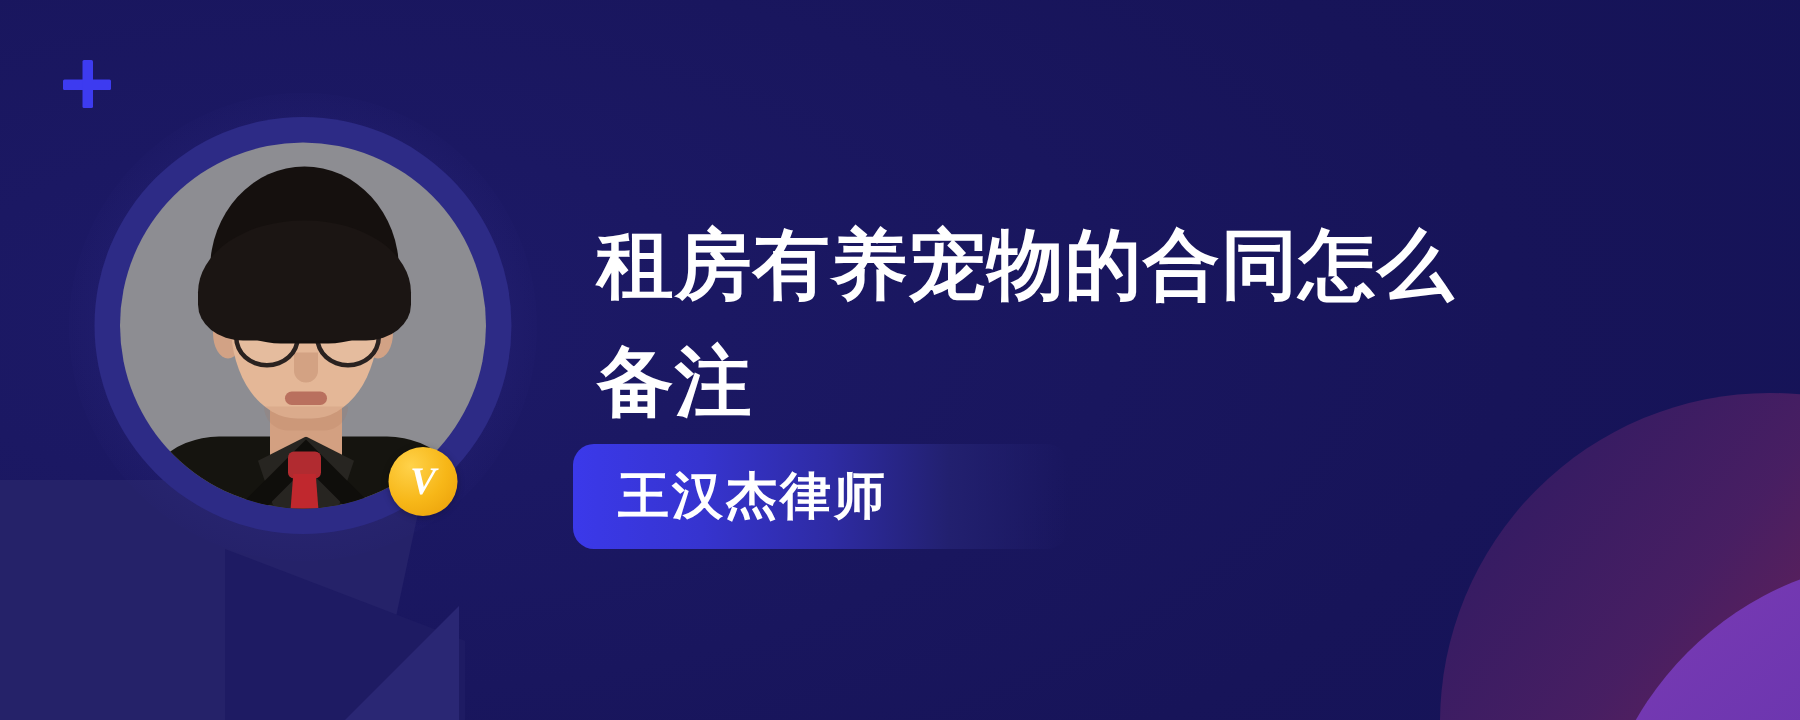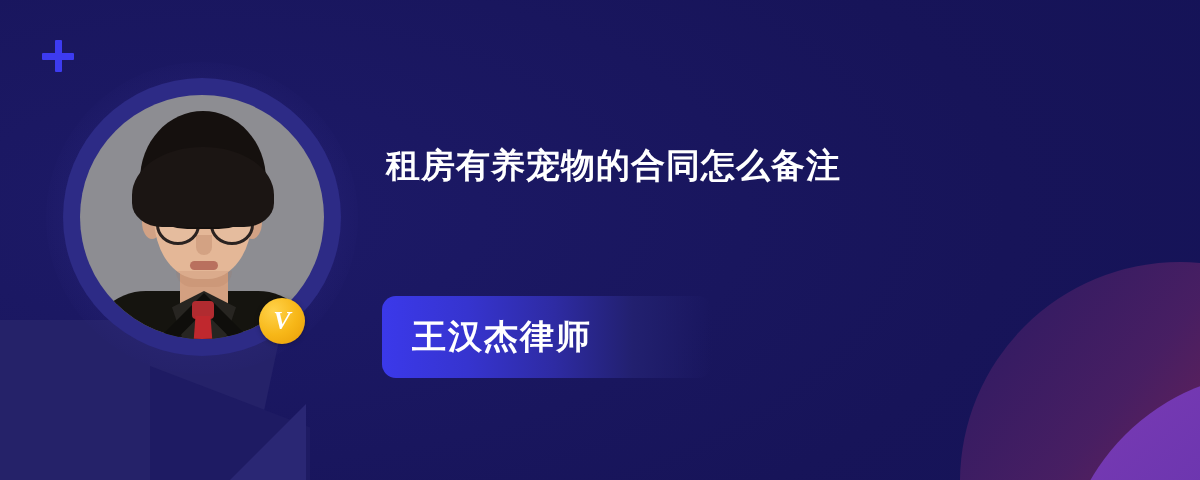--- a/index.html
+++ b/index.html
@@ -301,35 +301,35 @@
   }
 
   
   .content {
     position: absolute;
     left: 386px;
     top: 126px;
     width: 700px;
   }
   .headline {
-    margin: 0;
+    margin: 12px;
     color: #ffffff;
-    font-size: 34px;
+    font-size: 51px;
     font-weight: bold;
     line-height: 78px;
     letter-spacing: 1px;
     width: 620px;
     word-break: break-all;
   }
   .name-pill {
     position: absolute;
     left: -4px;
     top: 170px;
     width: 330px;
-    height: 82px;
+    height: 70px;
     border-radius: 14px;
     background: linear-gradient(90deg, #3b39ea 0%, #3634cf 26%, #2e2ba3 52%, #22206f 76%, rgba(23,20,89,0) 100%);
     display: flex;
     align-items: center;
   }
   .name-pill .name-text {
     color: #ffffff;
     font-size: 34px;
     font-weight: bold;
     letter-spacing: 2px;

